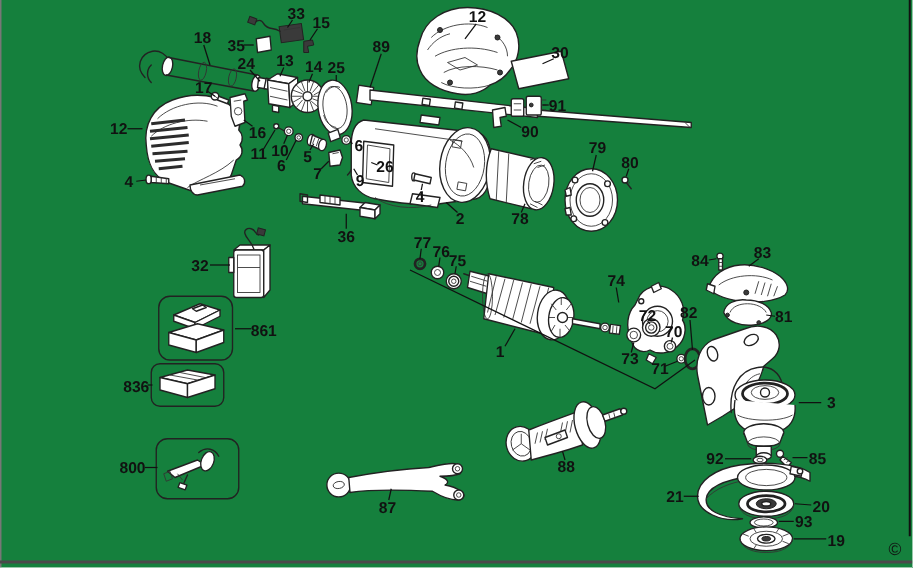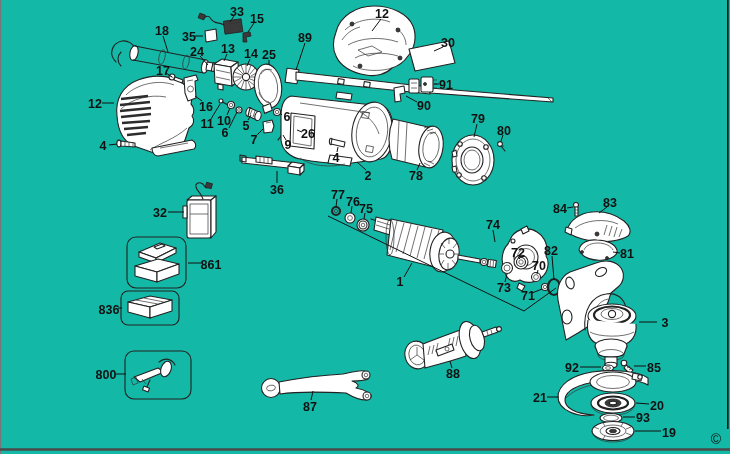--- a/index.html
+++ b/index.html
@@ -1,16 +1,16 @@
 <!DOCTYPE html>
 <html><head>
 <meta charset="utf-8">
 <style>
   html,body{margin:0;padding:0;background:#fff;}
-  .stage{position:relative;width:730px;height:454px;background:#14b8a6;overflow:hidden;
+  .stage{position:relative;width:730px;height:454px;background:#15803d;overflow:hidden;
          font-family:"Liberation Sans",sans-serif;}
   svg{position:absolute;left:0;top:0;}
   svg *{vector-effect:none;}
   .ln{fill:none;stroke:#222;stroke-width:1.1;stroke-linecap:round;stroke-linejoin:round;}
   .fw{fill:#ffffff;stroke:#222;stroke-width:1.1;stroke-linejoin:round;}
   .fd{fill:#3a3a3a;stroke:#222;stroke-width:0.8;}
   .thin{fill:none;stroke:#333;stroke-width:0.7;}
   .thick{fill:none;stroke:#222;stroke-width:2.2;}
   .part-label{font-family:"Liberation Sans",sans-serif;font-weight:bold;font-size:12.5px;fill:#111;}
   .leader{stroke:#111;stroke-width:1;fill:none;}

